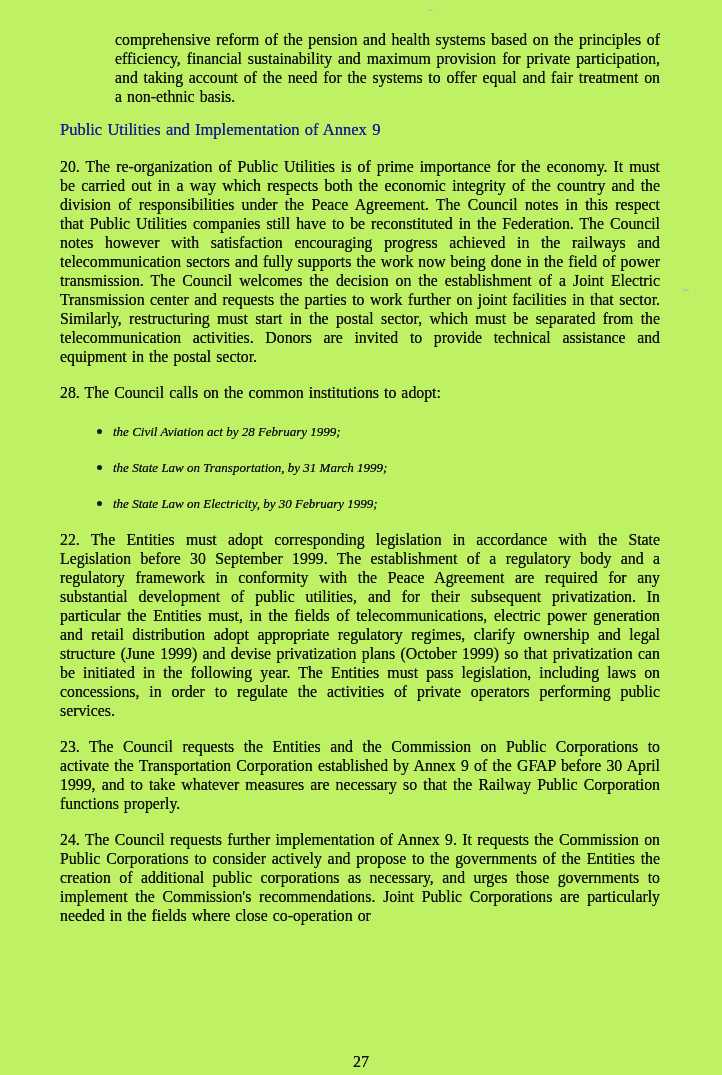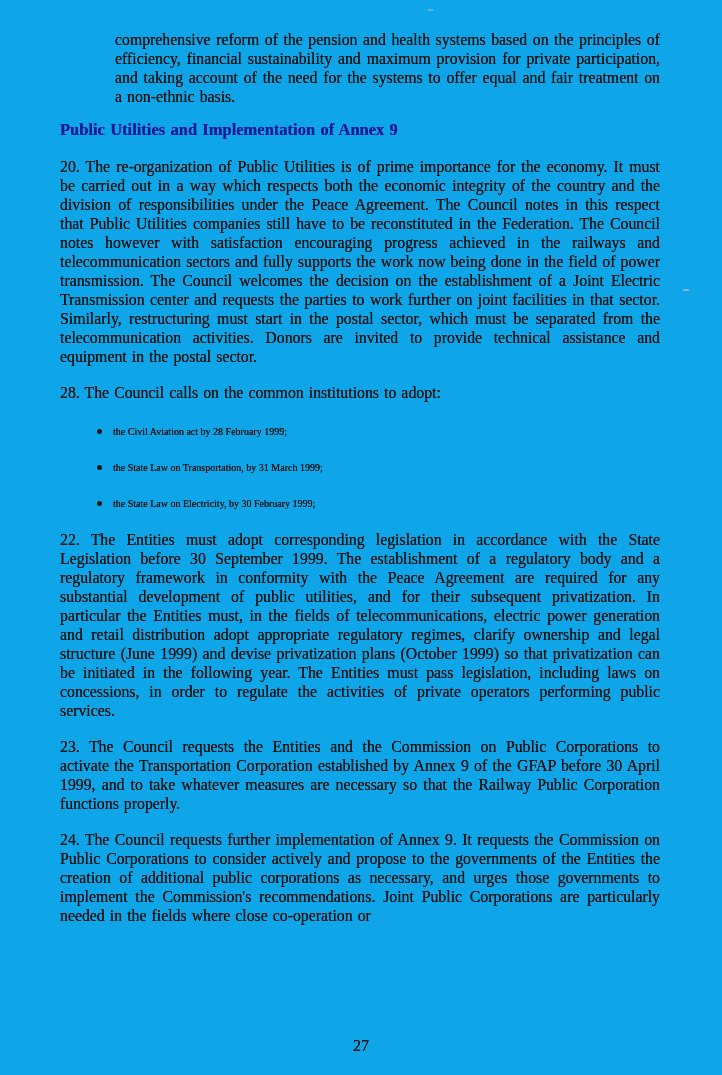--- a/index.html
+++ b/index.html
@@ -4,21 +4,21 @@
 <style>
   html, body {
     margin: 0;
     padding: 0;
     background: #ffffff;
   }
   .page {
     position: relative;
     width: 722px;
     height: 1075px;
-    background: #0ea5e9;
+    background: #bef264;
     overflow: hidden;
     font-family: "Liberation Serif", "DejaVu Serif", serif;
     color: #131313;
   }
   .content {
     position: absolute;
     top: 30px;
     left: 60px;
     width: 600px;
   }
@@ -29,52 +29,53 @@
     text-align: justify;
     word-spacing: 0.07em;
     text-shadow: 0 0 0.5px #1a1a1a;
     font-weight: normal;
   }
   .continuation {
     margin-left: 55px;
     margin-bottom: 14px;
   }
   .heading {
-    font-weight: bold;
+    font-weight: normal;
     font-size: 16.5px;
     color: #1b1b96;
     text-align: left;
     text-shadow: 0 0 0.6px #1b1b96;
     margin-top: 4px;
     margin-bottom: 18px;
   }
   .bullets {
     list-style: none;
     margin: 20px 0 12px 0;
     padding: 0 0 0 53px;
   }
   .bullets li {
     position: relative;
     margin-bottom: 17px;
-    font-size: 10px;
+    font-size: 13px;
     line-height: 19px;
     text-shadow: 0 0 0.5px #1a1a1a;
+    font-style: italic;
   }
   .bullets .dot {
     position: absolute;
     left: -16px;
     top: 7px;
     width: 5px;
     height: 5px;
     border-radius: 50%;
     background: #151515;
   }
   .page-number {
     position: absolute;
-    bottom: 20px;
+    bottom: 4px;
     left: 0;
     width: 100%;
     text-align: center;
     font-size: 16px;
     text-shadow: 0 0 0.5px #1a1a1a;
   }
   .artifact {
     position: absolute;
     background: #b9b9b9;
   }

